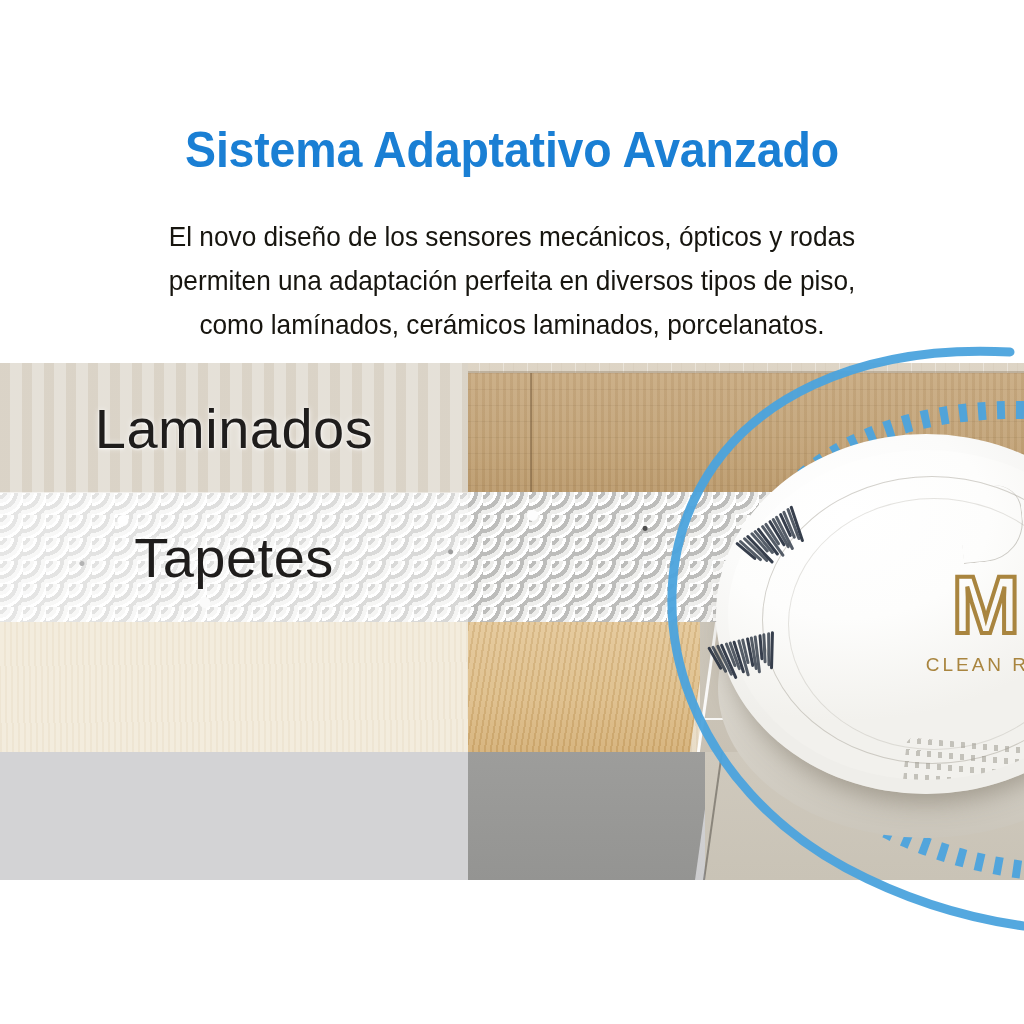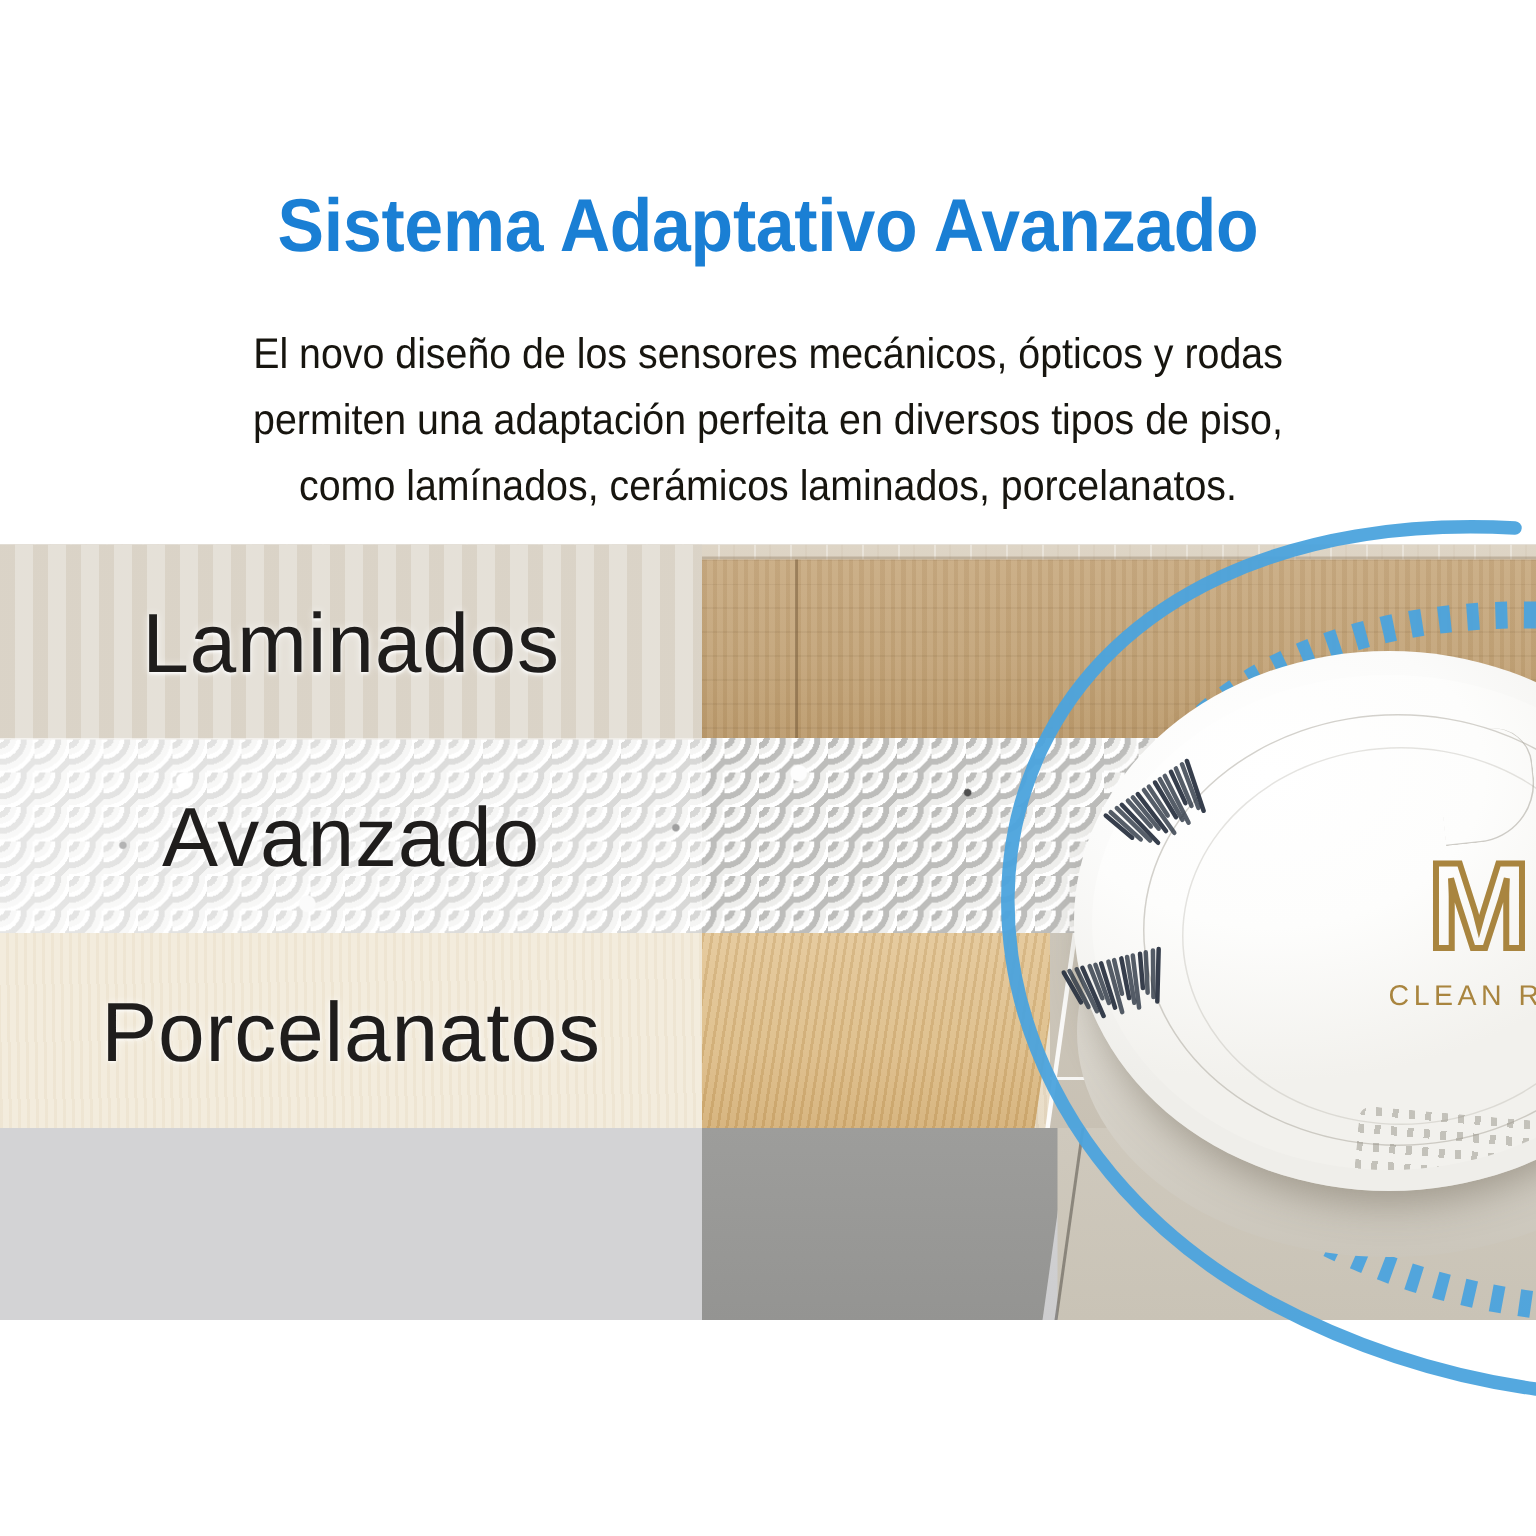--- a/index.html
+++ b/index.html
@@ -252,22 +252,21 @@
 
     <div class="wash">
       <div class="w w1"></div>
       <div class="w w2"></div>
       <div class="w w3"></div>
       <div class="w w4"></div>
     </div>
 
     <div class="labels">
       <div class="label lb1">Laminados</div>
-      <div class="label lb2">Avanzado</div>
-      <div class="label lb3">Porcelanatos</div>
+      <div class="label lb2">Tapetes</div>
     </div>
   </div>
 
   <div class="footer"></div>
 
   <div class="robot-layer">
 
     <svg class="radar" viewBox="0 0 1024 1024">
 
       <path d="M 1010 352 C 860 344 742 398 694 500 C 636 624 694 786 846 868 C 906 900 966 918 1024 926" fill="none" stroke="#4ba3dd" stroke-width="9" stroke-linecap="round" opacity="0.95"></path>

